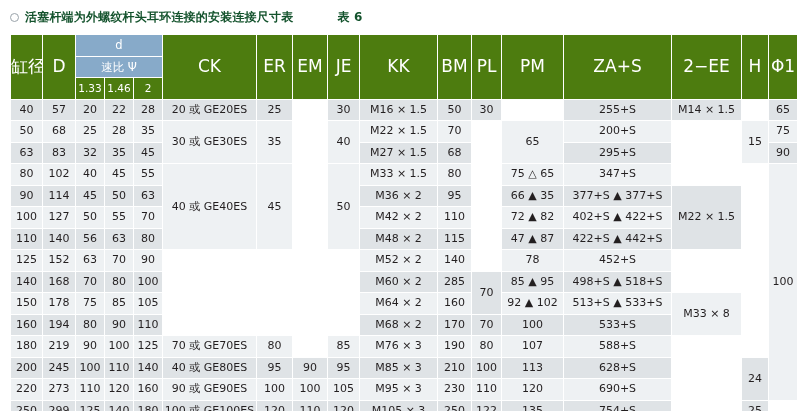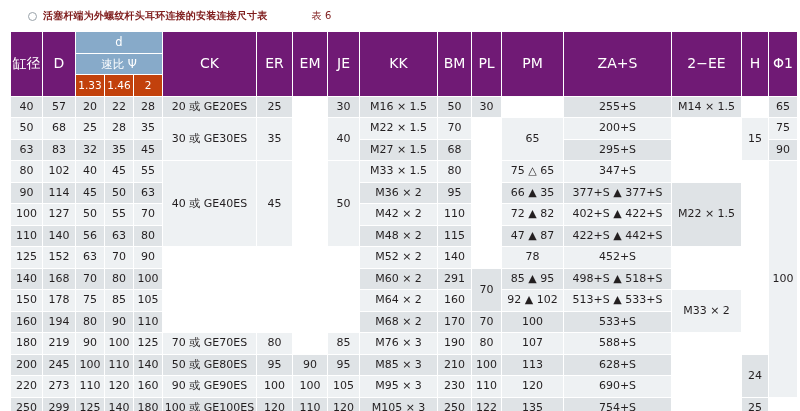--- a/index.html
+++ b/index.html
@@ -17,38 +17,38 @@
   #page {
     position: relative;
     width: 800px;
     height: 411px;
     box-sizing: border-box;
   }
   
   .title-row {
     display: flex;
     align-items: center;
-    padding: 9px 0 8px 28px;
-    font-size: 10px;
+    padding: 9px 0 8px 10px;
+    font-size: 12px;
     font-weight: bold;
-    color: #7f1d1d;
+    color: #14532d;
     letter-spacing: 0.2px;
   }
   .title-bullet {
     width: 7px;
     height: 7px;
     border: 1px solid #9aa3aa;
     border-radius: 50%;
     margin-right: 6px;
     background: #fff;
     flex: none;
   }
   .title-label {
     margin-left: 44px;
-    font-weight: normal;
+    font-weight: bold;
   }
   
   table.dimtable {
     border-collapse: collapse;
     table-layout: fixed;
     width: 779px;
     margin-left: 10px;
     font-size: 11px;
   }
   table.dimtable td, table.dimtable th {
@@ -56,27 +56,27 @@
     text-align: center;
     vertical-align: middle;
     padding: 0;
     height: 20.5px;
     line-height: 1.05;
     font-weight: normal;
     overflow: hidden;
     white-space: nowrap;
   }
   thead th {
-    background: #701a75;
+    background: #4d7c0f;
     color: #ffffff;
-    font-size: 14px;
+    font-size: 17px;
     font-weight: normal;
   }
   thead th.sub {
-    background: #c2410c;
+    background: #4d7c0f;
     font-size: 10.5px;
   }
   thead th.d-group {
     background: #87aac9;
     font-size: 11.5px;
   }
   tbody td {
     background: #dfe3e6;
     color: #231f20;
     font-size: 11px;
@@ -265,38 +265,38 @@
           <td class="alt">452+S</td>
           <td rowspan="1" class="blank"></td>
         </tr>
         <tr>
           <td class="">140</td>
           <td class="">168</td>
           <td class="">70</td>
           <td class="">80</td>
           <td class="">100</td>
           <td class="">M60 × 2</td>
-          <td class="">291</td>
+          <td class="">285</td>
           <td rowspan="2">70</td>
           <td rowspan="1">85 ▲ 95</td>
           <td class="">498+S ▲ 518+S</td>
           <td rowspan="1" class="blank"></td>
           <td rowspan="3" class="blank"></td>
         </tr>
         <tr>
           <td class="alt">150</td>
           <td class="alt">178</td>
           <td class="alt">75</td>
           <td class="alt">85</td>
           <td class="alt">105</td>
           <td class="alt">M64 × 2</td>
           <td class="alt">160</td>
           <td rowspan="1" class="alt">92 ▲ 102</td>
           <td class="alt">513+S ▲ 533+S</td>
-          <td rowspan="2" class="alt">M33 × 2</td>
+          <td rowspan="2" class="alt">M33 × 8</td>
         </tr>
         <tr>
           <td class="">160</td>
           <td class="">194</td>
           <td class="">80</td>
           <td class="">90</td>
           <td class="">110</td>
           <td class="">M68 × 2</td>
           <td class="">170</td>
           <td rowspan="1">70</td>
@@ -319,21 +319,21 @@
           <td class="alt">588+S</td>
           <td rowspan="1" class="blank"></td>
           <td rowspan="1" class="blank"></td>
         </tr>
         <tr>
           <td class="">200</td>
           <td class="">245</td>
           <td class="">100</td>
           <td class="">110</td>
           <td class="">140</td>
-          <td rowspan="1">50 或 GE80ES</td>
+          <td rowspan="1">40 或 GE80ES</td>
           <td rowspan="1">95</td>
           <td rowspan="1">90</td>
           <td rowspan="1">95</td>
           <td class="">M85 × 3</td>
           <td class="">210</td>
           <td rowspan="1">100</td>
           <td rowspan="1">113</td>
           <td class="">628+S</td>
           <td rowspan="3" class="blank"></td>
           <td rowspan="2">24</td>

